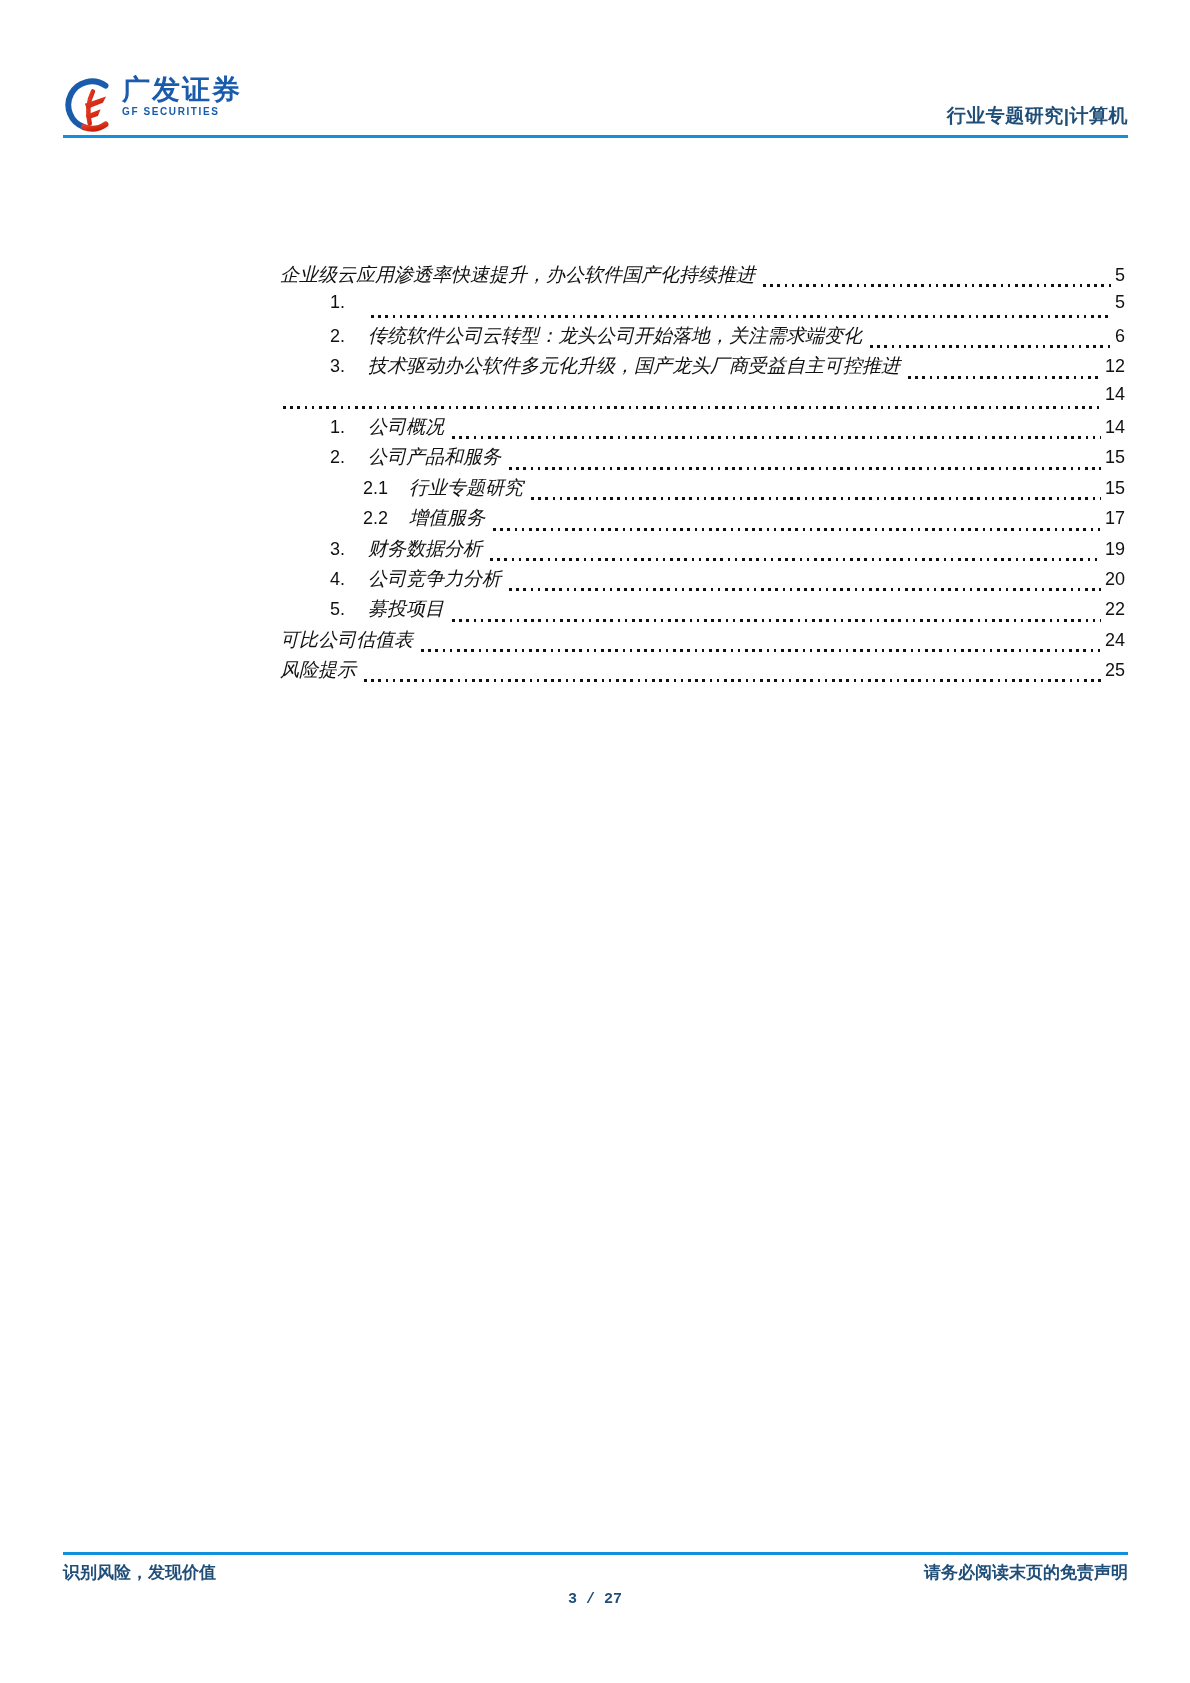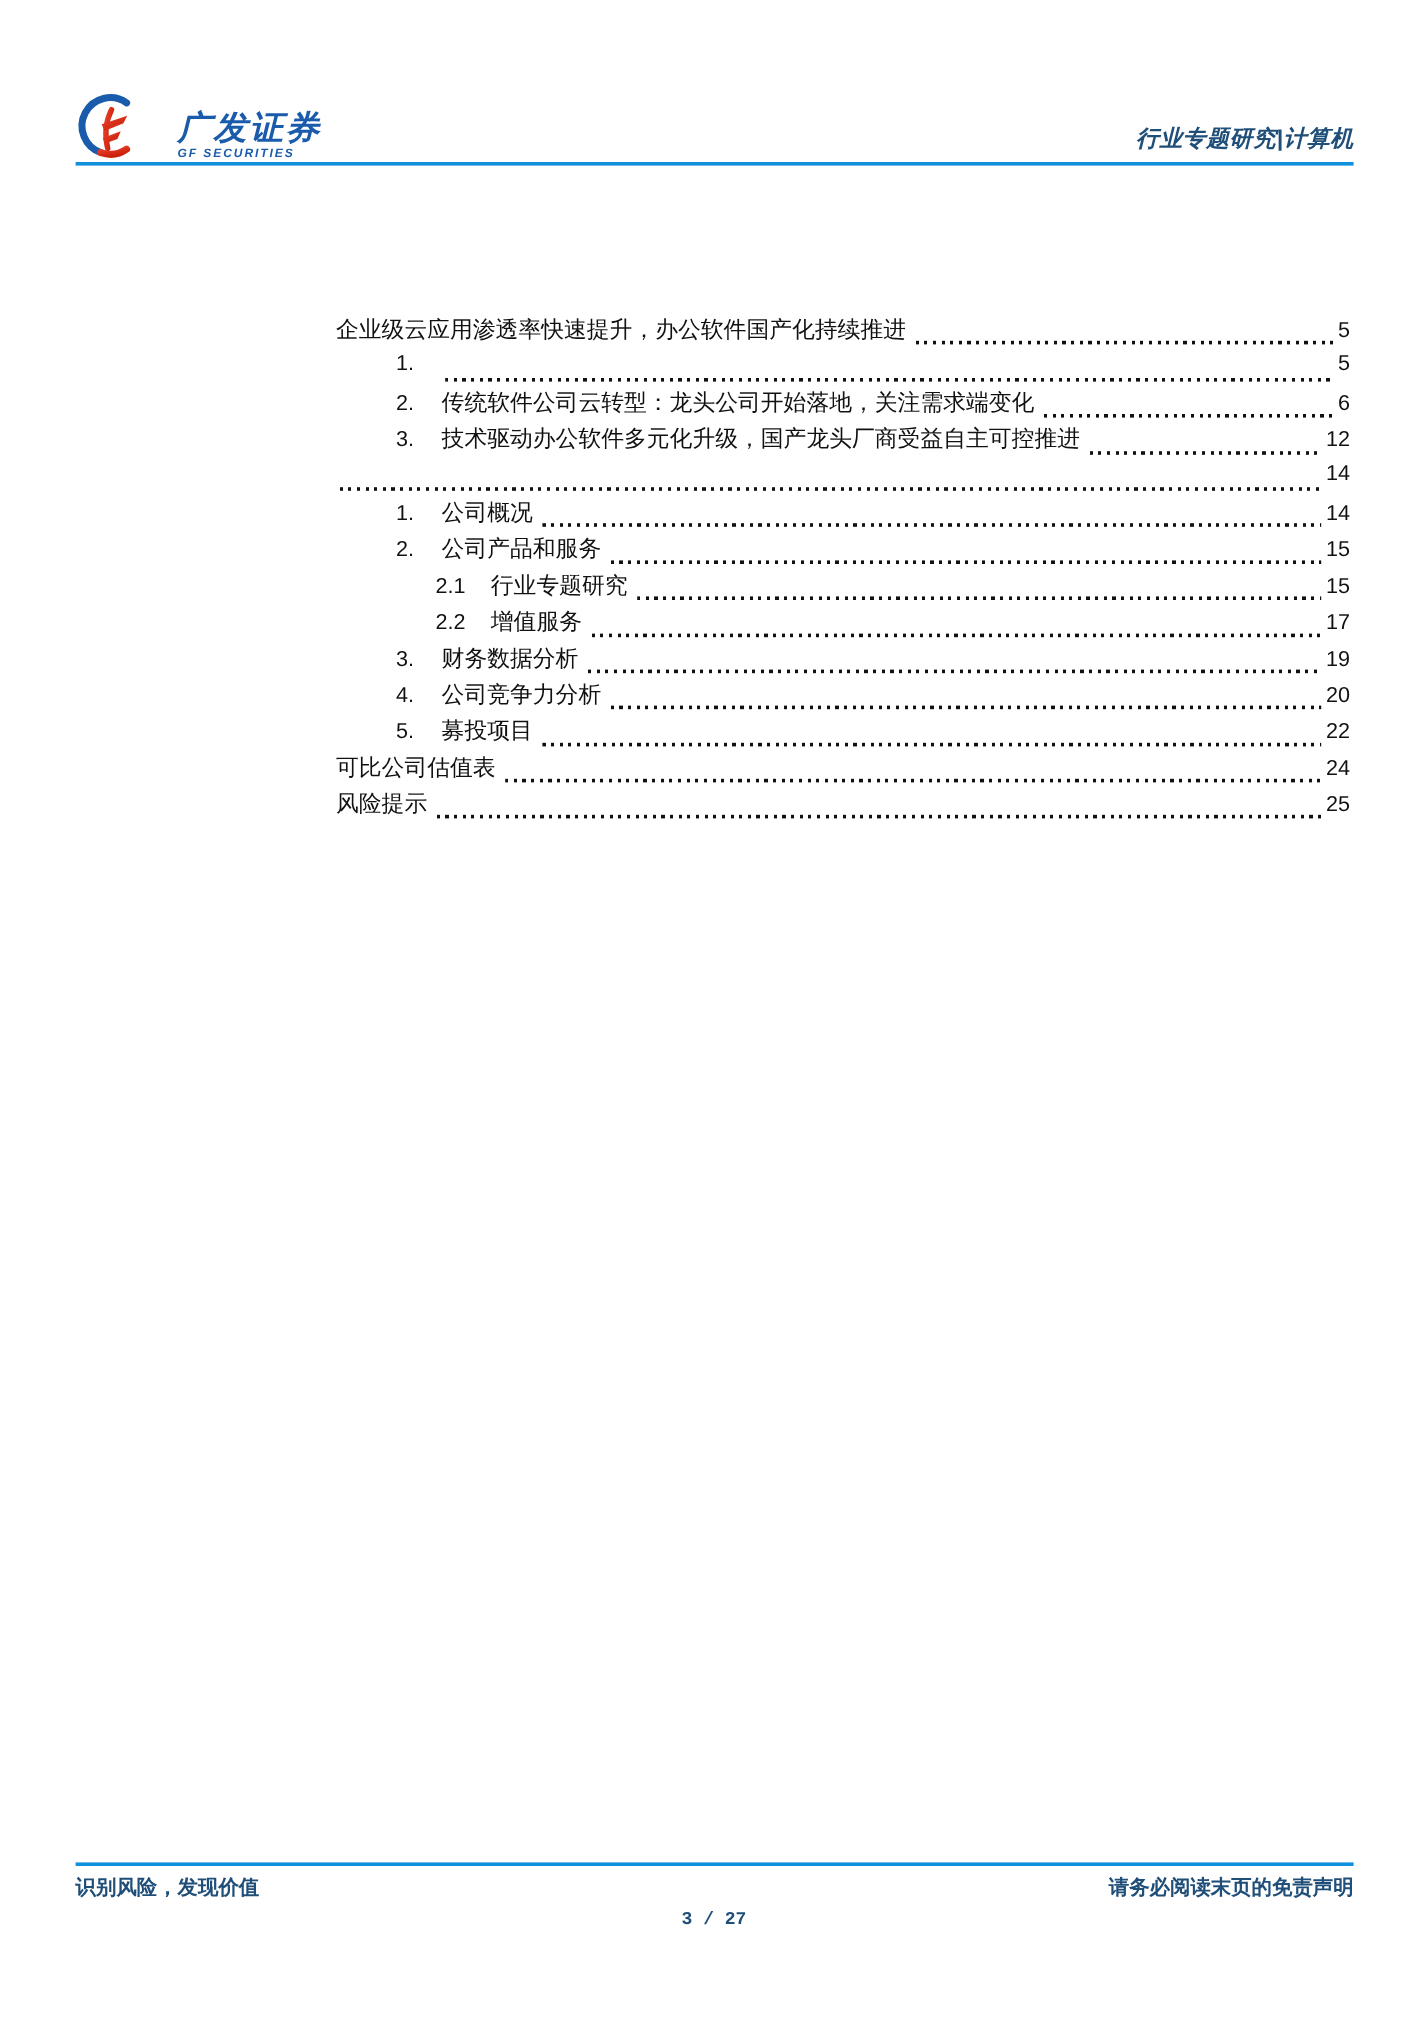--- a/index.html
+++ b/index.html
@@ -16,34 +16,34 @@
     font-family:"Liberation Serif", serif;color:var(--text-black);
     overflow:hidden;
   }
   .page{position:absolute;inset:0;}
 
   
   header{
     position:absolute;left:63px;right:62px;top:72px;height:62px;
     display:flex;justify-content:space-between;align-items:flex-end;
   }
-  .logo{display:flex;align-items:flex-end;gap:27px;font-style:italic;}
+  .logo{display:flex;align-items:flex-start;gap:1px;}
   .logo-mark{width:58px;height:58px;flex:0 0 auto;}
   .logo-text{display:flex;flex-direction:column;line-height:1;}
   .logo-cn{
     font-family:"Liberation Sans",sans-serif;font-weight:bold;
     color:var(--logo-blue);font-size:28px;letter-spacing:2px;
   }
   .logo-en{
     font-family:"Liberation Sans",sans-serif;font-weight:bold;
     color:var(--logo-blue);font-size:10px;letter-spacing:1.6px;margin-top:3px;
   }
   .header-right{
     font-family:"Liberation Sans",sans-serif;color:var(--navy);
-    font-size:19px;font-weight:600;padding-bottom:5px;letter-spacing:.5px;font-style:italic;
+    font-size:19px;font-weight:600;padding-bottom:5px;letter-spacing:.5px;
   }
   .header-rule{
     position:absolute;left:63px;right:62px;top:135px;height:3px;
     background:var(--rule-blue);
   }
 
   
   h1.doc-title{
     position:absolute;top:198px;left:0;right:0;margin:0;
     text-align:center;font-size:31px;font-weight:bold;
@@ -58,21 +58,21 @@
     font-size:19px;color:var(--text-black);text-decoration:none;
     cursor:pointer;
   }
   .toc-row.lv1{padding-left:50px;}
   .toc-row.lv2{padding-left:83px;}
   .toc-num{
     font-family:"Liberation Sans",sans-serif;font-size:18px;
     min-width:38px;flex:0 0 auto;
   }
   .lv2 .toc-num{min-width:46px;}
-  .toc-title{white-space:nowrap;flex:0 0 auto;padding-right:5px;}
+  .toc-title{white-space:nowrap;flex:0 0 auto;padding-right:5px;font-style:italic;}
   .leader{
     flex:1 1 auto;align-self:flex-end;height:3px;margin:0 3px 5px 3px;
     background-image:repeating-linear-gradient(90deg,
       var(--text-black) 0, var(--text-black) 2.6px,
       transparent 2.6px, transparent 7.2px);
   }
   .toc-page{
     font-family:"Liberation Sans",sans-serif;font-size:18px;
     flex:0 0 auto;margin-left:1px;
   }

